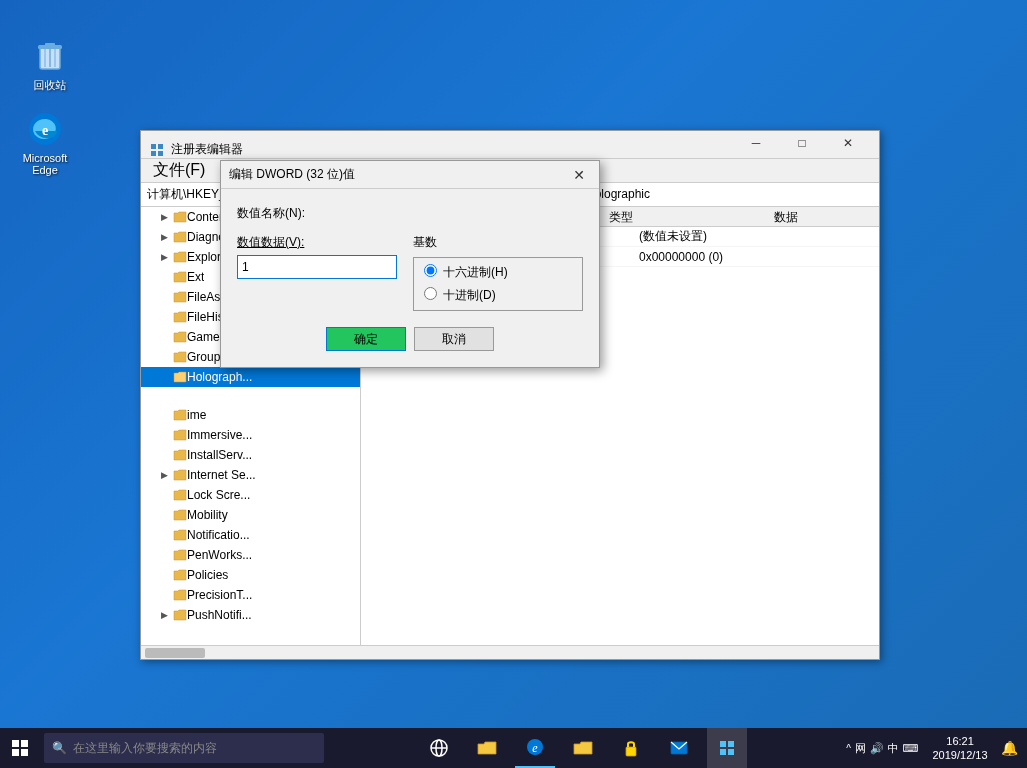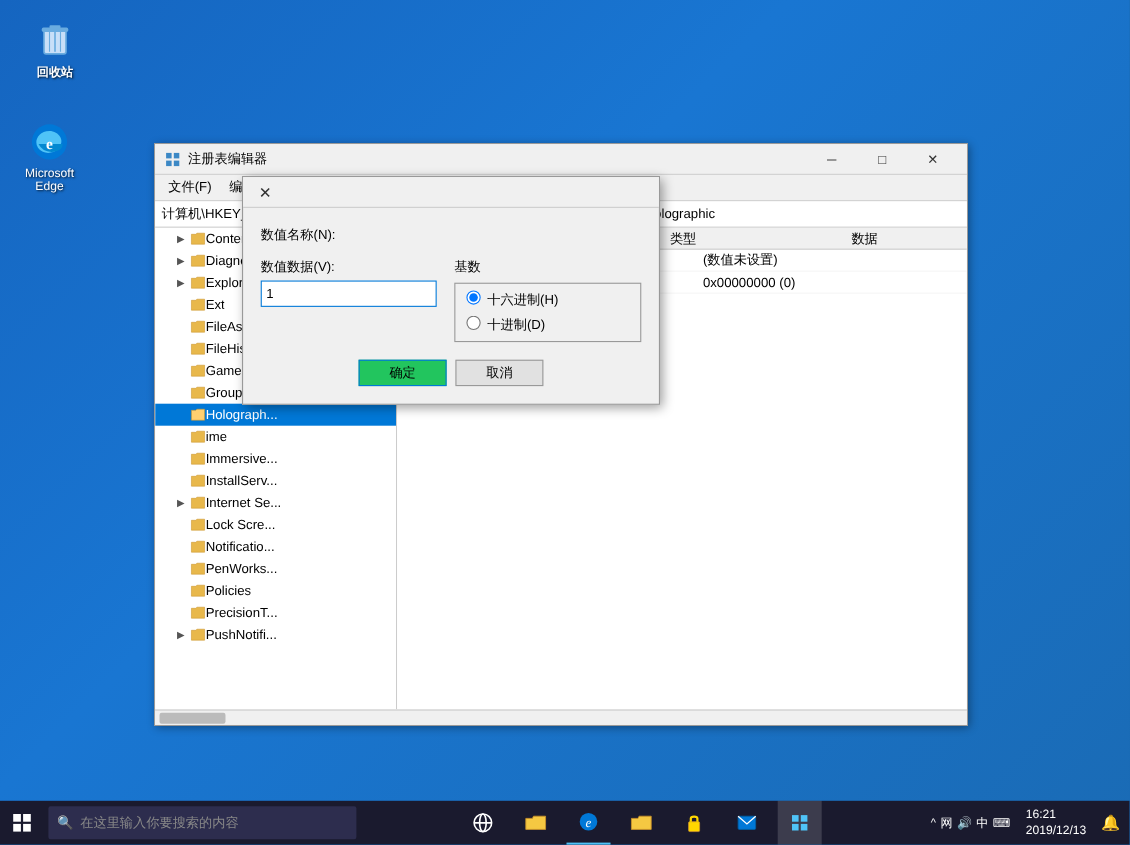--- a/index.html
+++ b/index.html
@@ -118,21 +118,21 @@
     }
     .taskbar-right {
       display: flex;
       align-items: center;
       gap: 4px;
       padding-right: 4px;
       color: white;
       font-size: 11px;
     }
     .taskbar-clock {
-      text-align: left;
+      text-align: center;
       line-height: 1.3;
       padding: 0 6px;
       cursor: pointer;
     }
 
     
     .registry-window {
       position: absolute;
       top: 130px;
       left: 140px;
@@ -141,21 +141,21 @@
       background: #f0f0f0;
       border: 1px solid #999;
       box-shadow: 2px 2px 8px rgba(0,0,0,0.4);
       display: flex;
       flex-direction: column;
     }
     .window-titlebar {
       height: 28px;
       background: #f0f0f0;
       display: flex;
-      align-items: center;
+      align-items: flex-end;
       padding: 0 8px;
       border-bottom: 1px solid #ccc;
       user-select: none;
     }
     .window-titlebar-icon {
       width: 16px;
       height: 16px;
       margin-right: 6px;
       display: flex;
       align-items: center;
@@ -188,21 +188,21 @@
       height: 24px;
       background: #f0f0f0;
       display: flex;
       align-items: center;
       border-bottom: 1px solid #ccc;
       padding: 0 4px;
     }
     .menu-item {
       padding: 2px 8px;
       cursor: pointer;
-      font-size: 12px;
+      font-size: 16px;
       height: 18px;
       display: flex;
       align-items: center;
     }
 
     
     .address-bar {
       height: 24px;
       background: #fff;
       border-bottom: 1px solid #ccc;
@@ -344,20 +344,21 @@
       outline: none;
     }
 
     .dialog-row {
       display: flex;
       gap: 16px;
       margin-top: 12px;
     }
     .dialog-value-section {
       flex: 0 0 160px;
+      text-decoration: underline;
     }
     .dialog-base-section {
       flex: 1;
     }
     .dialog-base-label {
       font-size: 12px;
       margin-bottom: 6px;
       font-weight: normal;
     }
     .radio-group {
@@ -410,21 +411,21 @@
     
     .tree-panel::-webkit-scrollbar { width: 8px; }
     .tree-panel::-webkit-scrollbar-track { background: #f0f0f0; }
     .tree-panel::-webkit-scrollbar-thumb { background: #bbb; border-radius: 2px; }
   </style>
 </head>
 <body>
 
 <div class="desktop">
 
-  <div class="desktop-icon recycle-bin-icon" style="top:11px;left:15px;font-weight:bold;">
+  <div class="desktop-icon recycle-bin-icon" style="top:31px;left:15px;">
     <div class="icon-img">
       <svg width="36" height="36" viewBox="0 0 36 36">
         <rect x="8" y="10" width="20" height="22" rx="2" fill="#c8dff8" stroke="#6aace0" stroke-width="1.5"></rect>
         <rect x="6" y="8" width="24" height="4" rx="1.5" fill="#6aace0"></rect>
         <line x1="18" y1="12" x2="18" y2="30" stroke="#6aace0" stroke-width="1.5"></line>
         <line x1="13" y1="12" x2="13" y2="30" stroke="#6aace0" stroke-width="1"></line>
         <line x1="23" y1="12" x2="23" y2="30" stroke="#6aace0" stroke-width="1"></line>
         <rect x="13" y="6" width="10" height="3" rx="1" fill="#6aace0"></rect>
       </svg>
     </div>
@@ -534,21 +535,21 @@
             </svg>
           <span class="tree-item-label">Group Pol...</span>
         </div>
         <div class="tree-item selected" style="padding-left:20px;">
           <span class="arrow" style="visibility:hidden;">▶</span>
           <svg class="folder-svg" viewBox="0 0 14 14">
               <path d="M1,3 L5,3 L6,2 L13,2 L13,12 L1,12 Z" fill="#ffd070" stroke="#c9922a" stroke-width="0.5"></path>
             </svg>
           <span class="tree-item-label">Holograph...</span>
         </div>
-        <div class="tree-item" style="padding-left:20px;">
+        <div class="tree-item" style="padding-left:20px;margin-top:18px;">
           <span class="arrow" style="visibility:hidden;">▶</span>
           <svg class="folder-svg" viewBox="0 0 14 14">
               <path d="M1,3 L5,3 L6,2 L13,2 L13,12 L1,12 Z" fill="#e8b84b" stroke="#c9922a" stroke-width="0.5"></path>
             </svg>
           <span class="tree-item-label">ime</span>
         </div>
         <div class="tree-item" style="padding-left:20px;">
           <span class="arrow" style="visibility:hidden;">▶</span>
           <svg class="folder-svg" viewBox="0 0 14 14">
               <path d="M1,3 L5,3 L6,2 L13,2 L13,12 L1,12 Z" fill="#e8b84b" stroke="#c9922a" stroke-width="0.5"></path>
@@ -568,20 +569,27 @@
               <path d="M1,3 L5,3 L6,2 L13,2 L13,12 L1,12 Z" fill="#e8b84b" stroke="#c9922a" stroke-width="0.5"></path>
             </svg>
           <span class="tree-item-label">Internet Se...</span>
         </div>
         <div class="tree-item" style="padding-left:20px;">
           <span class="arrow" style="visibility:hidden;">▶</span>
           <svg class="folder-svg" viewBox="0 0 14 14">
               <path d="M1,3 L5,3 L6,2 L13,2 L13,12 L1,12 Z" fill="#e8b84b" stroke="#c9922a" stroke-width="0.5"></path>
             </svg>
           <span class="tree-item-label">Lock Scre...</span>
+        </div>
+        <div class="tree-item" style="padding-left:20px;">
+          <span class="arrow" style="visibility:hidden;">▶</span>
+          <svg class="folder-svg" viewBox="0 0 14 14">
+              <path d="M1,3 L5,3 L6,2 L13,2 L13,12 L1,12 Z" fill="#e8b84b" stroke="#c9922a" stroke-width="0.5"></path>
+            </svg>
+          <span class="tree-item-label">Mobility</span>
         </div>
         <div class="tree-item" style="padding-left:20px;">
           <span class="arrow" style="visibility:hidden;">▶</span>
           <svg class="folder-svg" viewBox="0 0 14 14">
               <path d="M1,3 L5,3 L6,2 L13,2 L13,12 L1,12 Z" fill="#e8b84b" stroke="#c9922a" stroke-width="0.5"></path>
             </svg>
           <span class="tree-item-label">Notificatio...</span>
         </div>
         <div class="tree-item" style="padding-left:20px;text-align:center;">
           <span class="arrow" style="visibility:hidden;">▶</span>
@@ -650,20 +658,21 @@
     </div>
 
     <div style="height:14px;background:#f0f0f0;border-top:1px solid #ccc;display:flex;align-items:center;padding:0 4px;">
       <div style="width:60px;height:10px;background:#bbb;border-radius:2px;"></div>
     </div>
   </div>
 
   <div class="dialog">
 
     <div class="dialog-titlebar">
+      <span class="dialog-titlebar-text">编辑 DWORD (32 位)值</span>
       <div class="dialog-close-btn">✕</div>
     </div>
 
     <div class="dialog-body">
 
       <div>
         <div class="dialog-field-label">数值名称(N):</div>
       </div>
 
       <div class="dialog-row">

